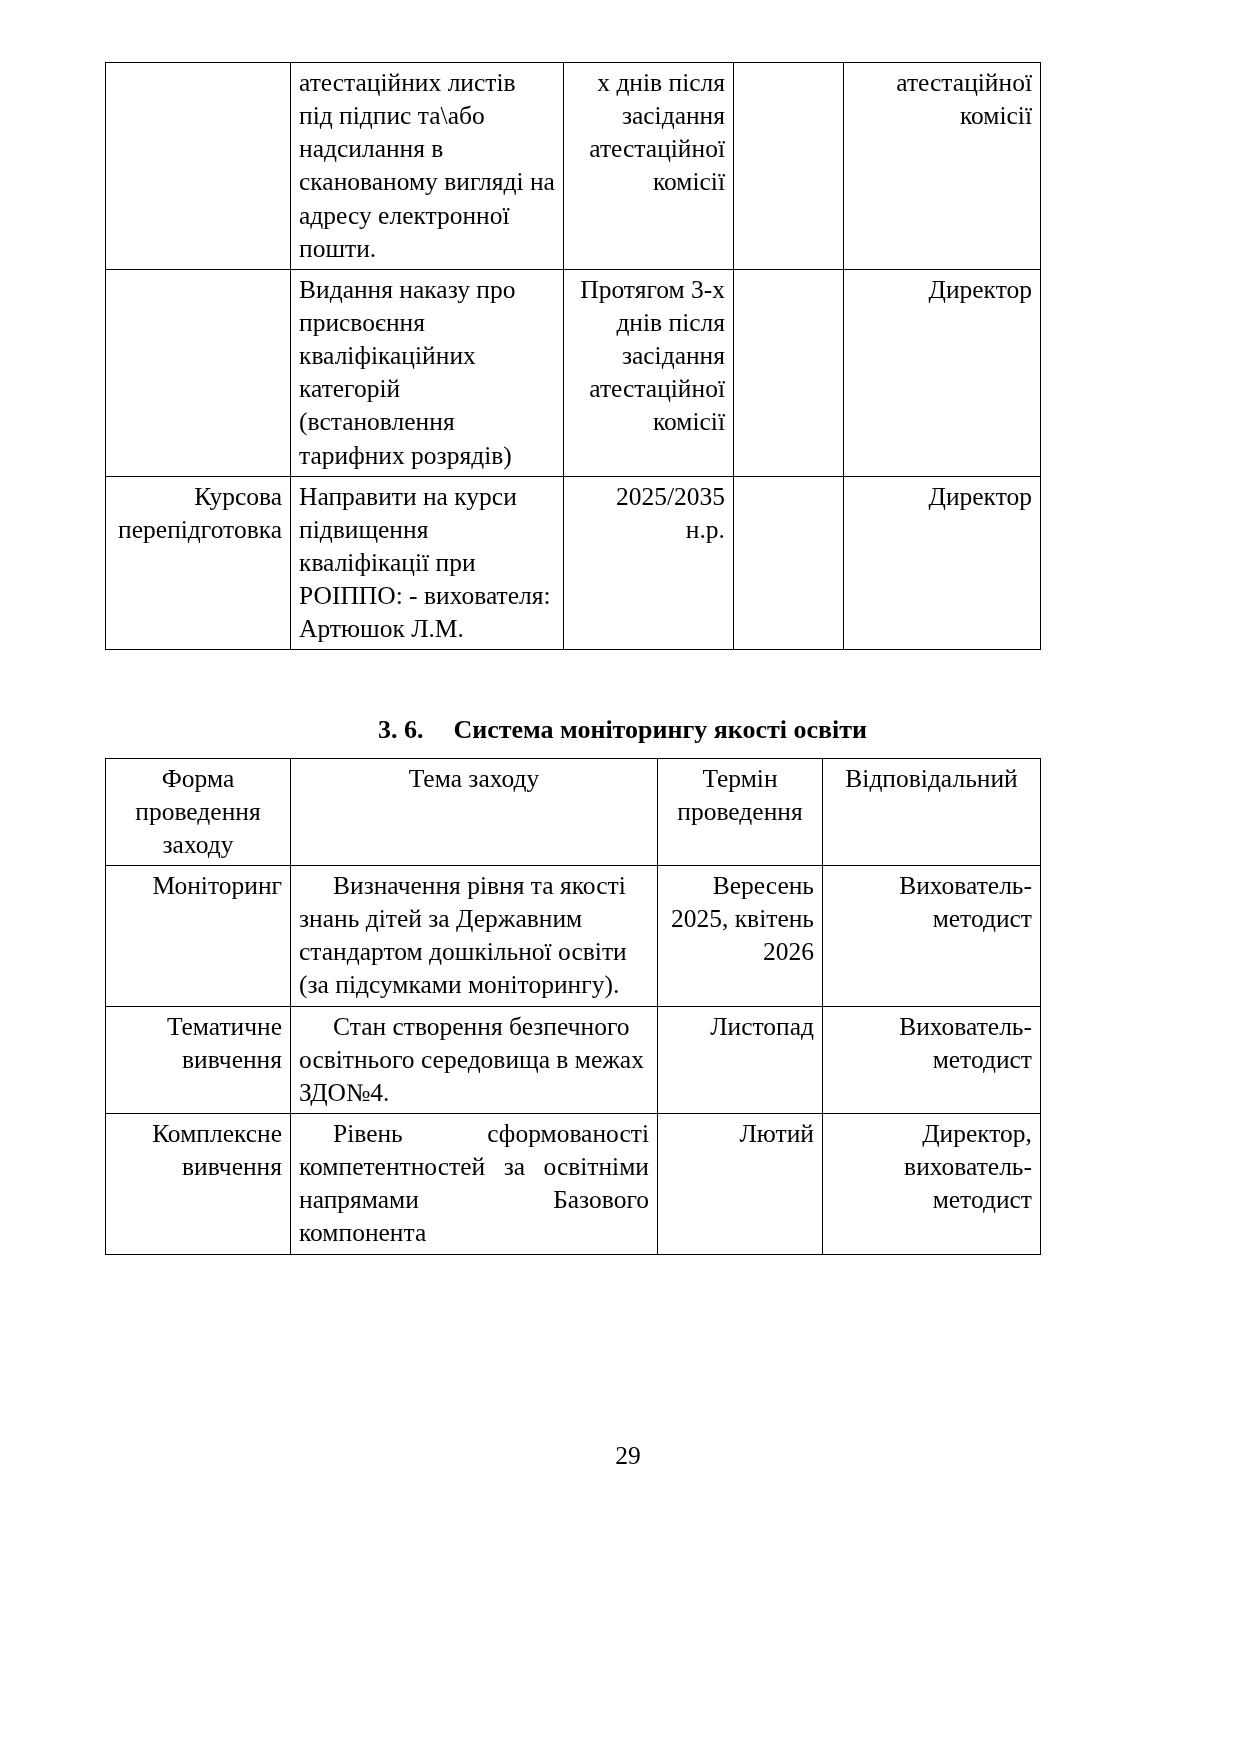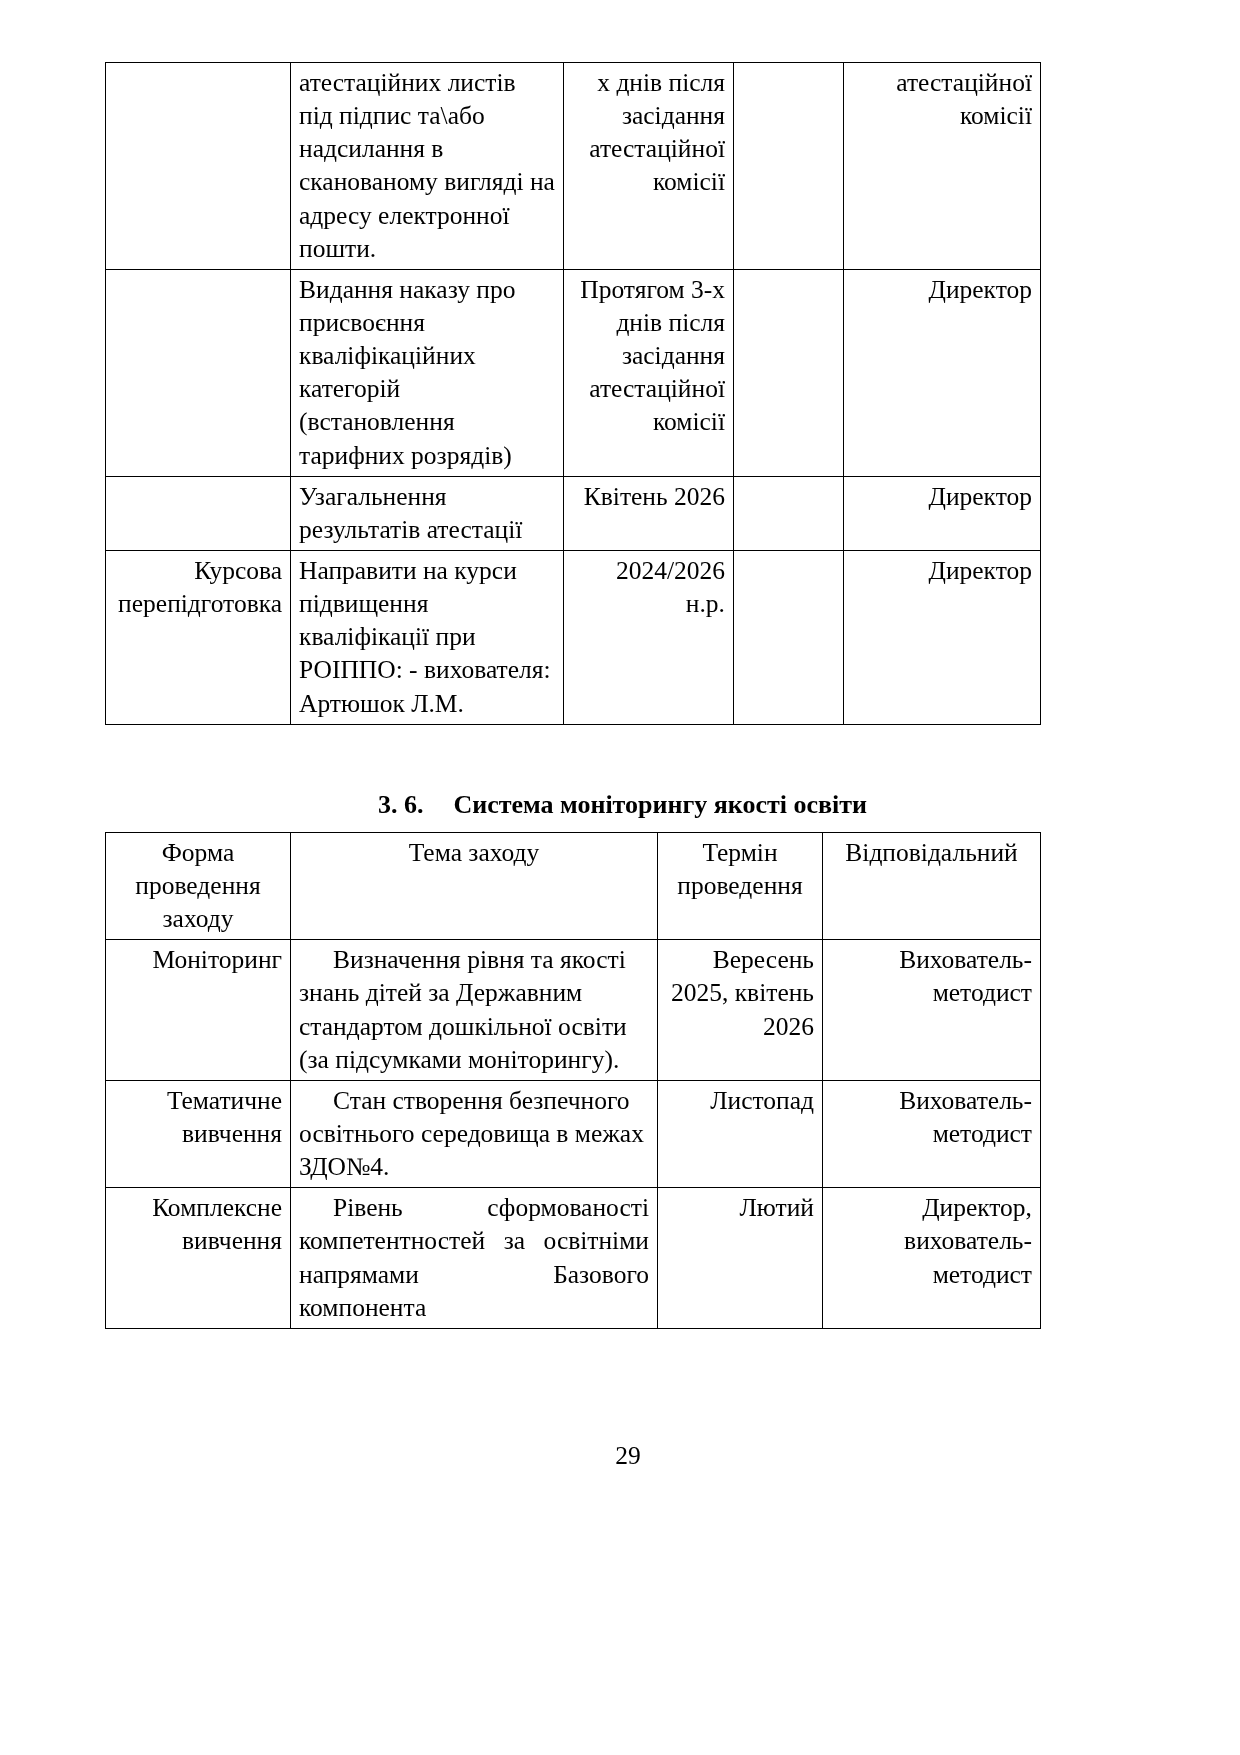--- a/index.html
+++ b/index.html
@@ -105,32 +105,25 @@
         <td class="align-center">атестаційної комісії</td>
       </tr>
       <tr>
         <td class="align-center"></td>
         <td class="align-left">Видання наказу про присвоєння кваліфікаційних категорій (встановлення тарифних розрядів)</td>
         <td class="align-center">Протягом 3-х днів після засідання атестаційної комісії</td>
         <td class="align-center"></td>
         <td class="align-center">Директор</td>
       </tr>
       <tr>
-        <td class="align-center"></td>
-        <td class="align-left">Узагальнення результатів атестації</td>
-        <td class="align-center">Квітень 2026</td>
-        <td class="align-center"></td>
-        <td class="align-center">Директор</td>
-      </tr>
-      <tr>
         <td class="align-center">Курсова перепідготовка</td>
         <td class="align-left">Направити на курси підвищення кваліфікації при РОІППО:
  - вихователя:
 Артюшок Л.М.</td>
-        <td class="align-center">2024/2026 н.р.</td>
+        <td class="align-center">2025/2035 н.р.</td>
         <td class="align-center"></td>
         <td class="align-center">Директор</td>
       </tr>
     </tbody>
   </table>
 
   <div class="section-heading">
     <span class="num">3. 6.</span><span>Система моніторингу якості освіти</span>
   </div>
 

